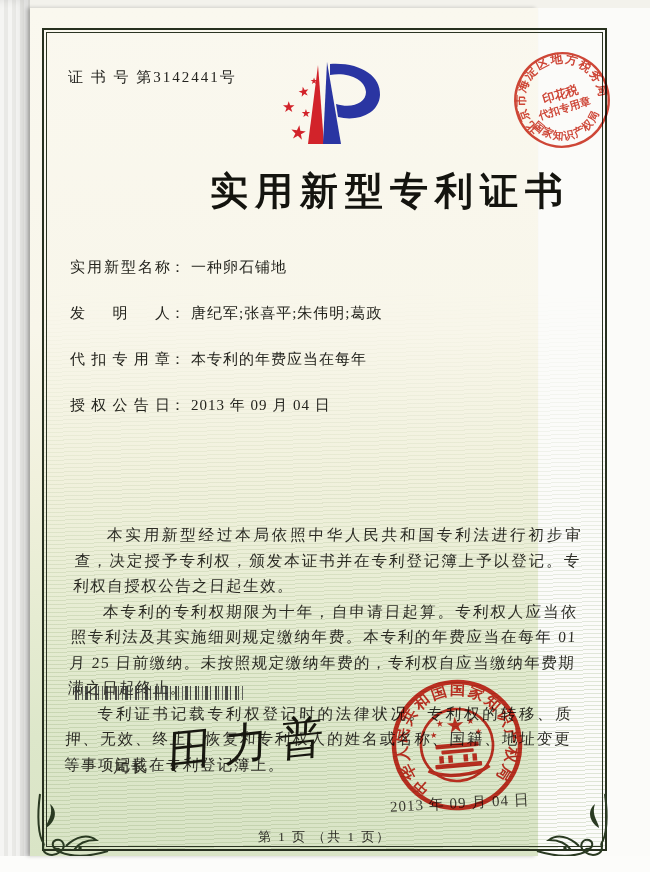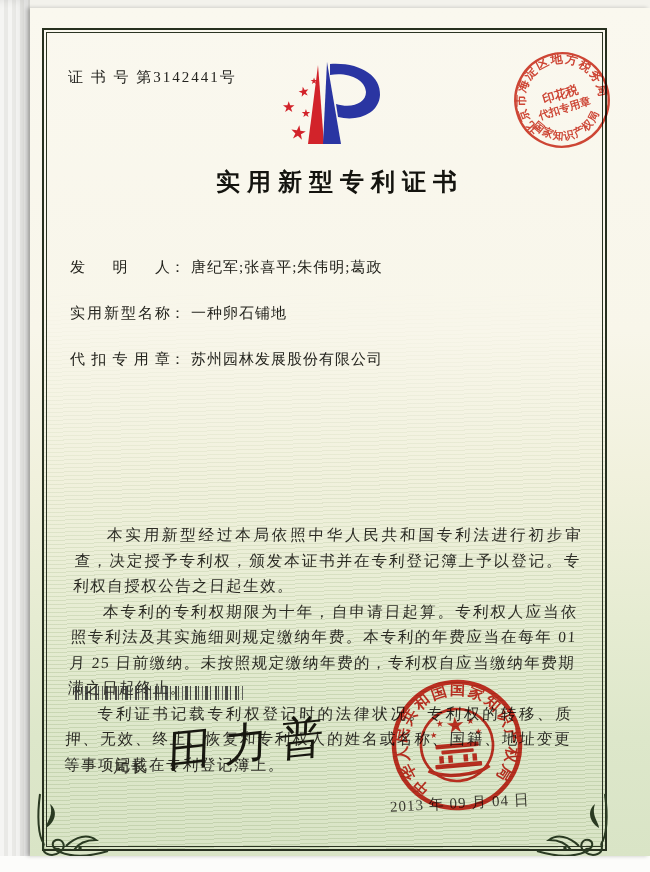--- a/index.html
+++ b/index.html
@@ -11,21 +11,21 @@
   
   .scan-left{
     position:absolute;left:0;top:0;width:30px;height:872px;
     background:repeating-linear-gradient(90deg,#f5f5f3 0 4px,#e9e9e6 4px 8px);
     box-shadow:inset -8px 0 10px rgba(0,0,0,0.10);
   }
   .scan-bottom{position:absolute;left:0;top:856px;width:650px;height:16px;background:#fcfcfa;}
   .scan-top{position:absolute;left:30px;top:0;width:620px;height:8px;background:#f3f2ec;}
   
   .paper{
-    position:absolute;left:30px;top:8px;width:620px;height:848px;
+    position:absolute;left:30px;top:8px;width:508px;height:848px;
     background:linear-gradient(180deg,#faf8ef 0%,#f8f6ea 38%,#f1f1dd 55%,#e6ecd2 72%,#dde7ca 86%,#d9e4c6 100%);
     box-shadow:-3px 0 4px rgba(0,0,0,0.22);
   }
   .guilloche{
     position:absolute;left:12px;top:20px;width:565px;height:823px;
     background:repeating-linear-gradient(178deg,rgba(120,150,90,0.22) 0 1px,rgba(0,0,0,0) 1px 4px);
     -webkit-mask-image:linear-gradient(180deg,transparent 0 32%,rgba(0,0,0,0.55) 58%,#000 80%);
     mask-image:linear-gradient(180deg,transparent 0 32%,rgba(0,0,0,0.55) 58%,#000 80%);
   }
   .frame{
@@ -33,22 +33,22 @@
     border:2.5px solid #27301f;box-sizing:border-box;
   }
   .frame-inner{position:absolute;inset:2px;border:1px solid #2c3523;}
   .corner-orn{position:absolute;width:80px;height:80px;z-index:3;}
   .corner-orn.left{left:6px;top:768px;}
   .corner-orn.right{left:499px;top:768px;transform:scaleX(-1);}
   
   .cert-number{position:absolute;left:38px;top:60px;font-size:15px;color:#23231f;letter-spacing:2px;}
   .logo{position:absolute;left:250px;top:46px;width:120px;height:98px;}
   .tax-stamp{position:absolute;left:476px;top:36px;width:112px;height:112px;transform:rotate(-17deg);mix-blend-mode:multiply;opacity:0.93;}
-  .title{position:absolute;left:0;top:158px;width:100%;text-align:center;
-    font-size:24px;font-weight:600;letter-spacing:7px;color:#14140f;}
+  .title{position:absolute;left:0;top:158px;width:100%;text-align:right;
+    font-size:38px;font-weight:600;letter-spacing:7px;color:#14140f;padding-left:32px;}
   .fields{position:absolute;left:40px;top:247px;width:520px;font-size:15px;color:#23231d;}
   .field-row{line-height:24px;margin-bottom:22px;white-space:nowrap;}
   .flabel{display:inline-block;width:100px;text-align:justify;text-align-last:justify;}
   .fvalue{margin-left:6px;letter-spacing:1px;}
   .paras{position:absolute;left:40px;top:514px;width:506px;font-size:15.5px;color:#2b2b24;
     transform:skewX(-3deg);}
   .paras p{margin:0;text-indent:2em;text-align:justify;line-height:25.5px;letter-spacing:1.5px;}
   .barcode{position:absolute;left:45px;top:678px;width:170px;height:14px;opacity:0.85;
     background:repeating-linear-gradient(90deg,#2f2f2f 0 2px,transparent 2px 3px,#2f2f2f 3px 4px,transparent 4px 7px,#4a4a4a 7px 8px,transparent 8px 10px,#2f2f2f 10px 13px,transparent 13px 15px,#303030 15px 16px,transparent 16px 20px);}
   .signer-title{position:absolute;left:83px;top:749px;font-size:16px;color:#2a2a22;letter-spacing:2px;z-index:4;}
@@ -125,27 +125,30 @@
       <textPath href="#taxBottom">国家知识产权局</textPath>
     </text>
     <text x="0" y="-2" text-anchor="middle" font-size="13" font-weight="bold" fill="#cf3a2a">印花税</text>
     <text x="0" y="13" text-anchor="middle" font-size="11.5" font-weight="bold" fill="#cf3a2a">代扣专用章</text>
   </svg>
 
   <div class="title">实用新型专利证书</div>
 
   <div class="fields">
     <div class="field-row">
+      <span class="flabel">实用新型名称</span><span>：</span><span class="fvalue">一种卵石铺地</span>
+    </div>
+    <div class="field-row">
       <span class="flabel">发明人</span><span>：</span><span class="fvalue">唐纪军;张喜平;朱伟明;葛政</span>
     </div>
     <div class="field-row">
-      <span class="flabel">实用新型名称</span><span>：</span><span class="fvalue">一种卵石铺地</span>
+      <span class="flabel">代扣专用章</span><span>：</span><span class="fvalue">本专利的年费应当在每年</span>
     </div>
     <div class="field-row">
-      <span class="flabel">代扣专用章</span><span>：</span><span class="fvalue">苏州园林发展股份有限公司</span>
+      <span class="flabel">授权公告日</span><span>：</span><span class="fvalue">2013 年 09 月 04 日</span>
     </div>
   </div>
 
   <div class="paras">
     <p>本实用新型经过本局依照中华人民共和国专利法进行初步审查，决定授予专利权，颁发本证书并在专利登记簿上予以登记。专利权自授权公告之日起生效。</p>
     <p>本专利的专利权期限为十年，自申请日起算。专利权人应当依照专利法及其实施细则规定缴纳年费。本专利的年费应当在每年 01 月 25 日前缴纳。未按照规定缴纳年费的，专利权自应当缴纳年费期满之日起终止。</p>
     <p>专利证书记载专利权登记时的法律状况。专利权的转移、质押、无效、终止、恢复和专利权人的姓名或名称、国籍、地址变更等事项记载在专利登记簿上。</p>
   </div>
 
   <div class="barcode"></div>
@@ -174,13 +177,14 @@
       <rect x="-11" y="11" width="5" height="8"></rect>
       <rect x="6" y="11" width="5" height="8"></rect>
       <rect x="16" y="11" width="5" height="8"></rect>
       <rect x="-26" y="20" width="52" height="5" rx="1"></rect>
       <path d="M -34,26 C -18,36 18,36 34,26" fill="none" stroke="#d3281c" stroke-width="4"></path>
     </g>
   </svg>
 
   <div class="issue-date">2013 年 09 月 04 日</div>
 
+  <div class="footer">第 1 页 （共 1 页）</div>
 </div>
 
 </body></html>

